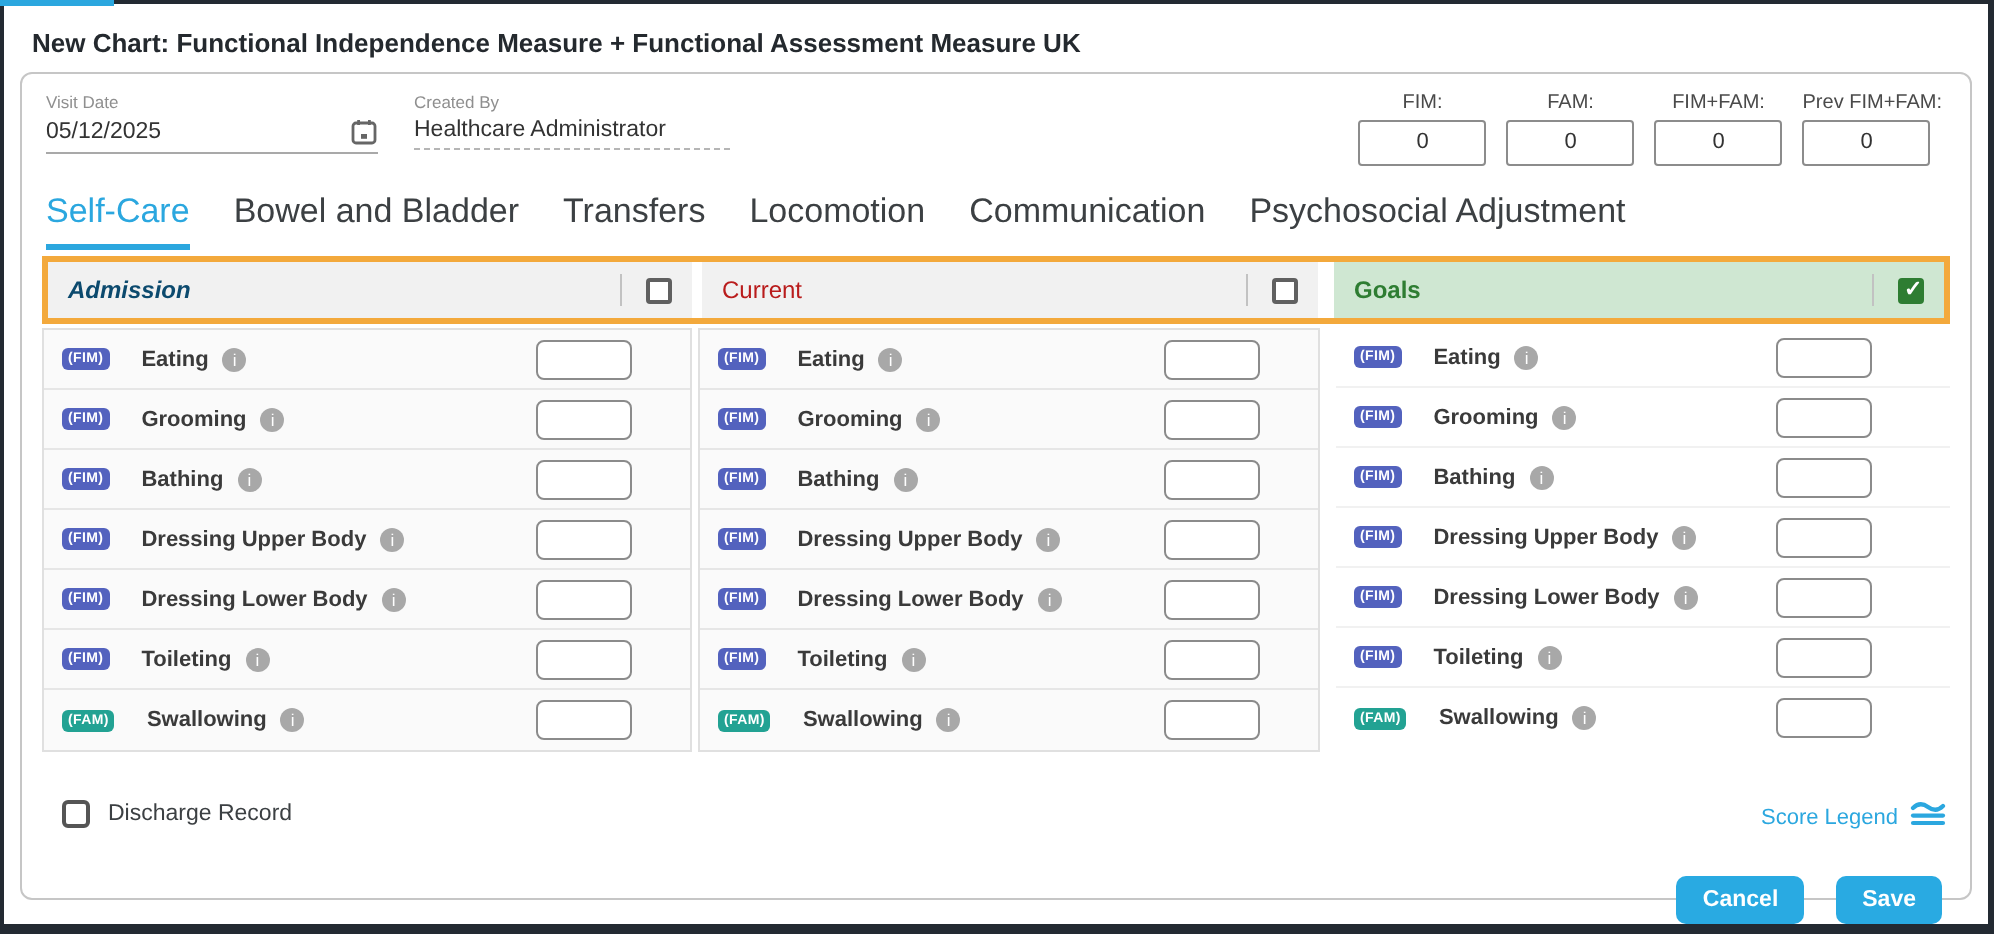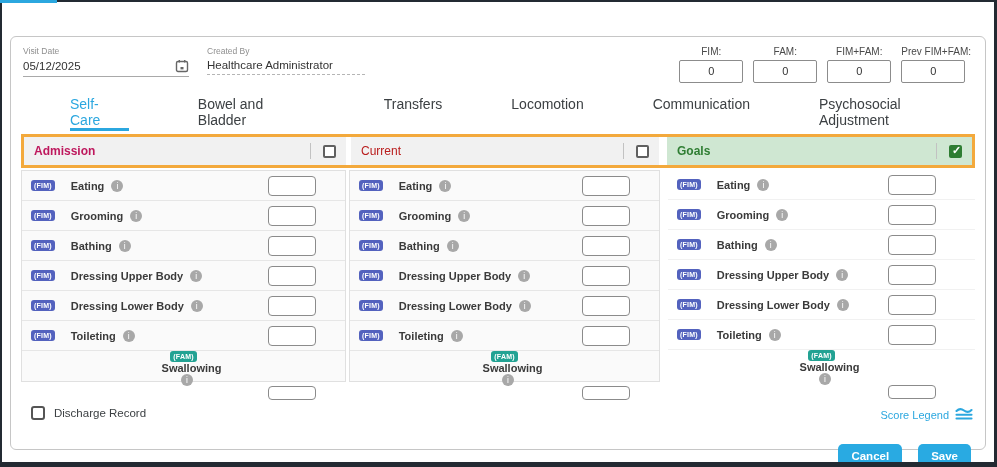--- a/index.html
+++ b/index.html
@@ -21,47 +21,47 @@
   .field-created .field-value-row { border-bottom:1px dashed #b5b5b5; }
   .cal-icon svg { display:block; }
   .spacer { flex:1; }
   .scores { display:flex; gap:10px; padding-right:2px;align-items:flex-end; }
   .score-group { text-align:center; }
   .score-label { font-size:10px; color:#4a4a4a; margin-bottom:3px; }
   .score-box { width:64px; height:23px; border:1px solid #8c8c8c; border-radius:2px; font-size:11px; color:#333; line-height:21px; text-align:center; background:#fff; }
 
   
   .tabs { display:flex; gap:22px; padding:13px 12px 0 12px; }
-  .tab { font-size:14px; color:#3c4043; cursor:pointer; border-bottom:3px solid transparent;margin-left:47px; }
+  .tab { font-size:17px; color:#3c4043; padding-bottom:6px; cursor:pointer; border-bottom:3px solid transparent; }
   .tab.active { color:#2BA7DF; border-bottom-color:#2BA7DF; }
 
   
   .grid-header { margin:3px 10px 0 10px; border:3px solid #F3A93C; display:flex; gap:5px; background:#fff; }
   .hcell { height:28px; display:flex; align-items:center; padding:0 10px; background:#f1f1f1; flex:0 0 auto; }
   .hcell-admission { width:322px; }
   .hcell-current { width:308px; }
   .hcell-goals { flex:1 1 auto; background:#cfe7d2; margin-left:3px; }
   .hcell-label { font-size:12px; font-weight:bold; }
-  .hcell-admission .hcell-label { color:#be185d; }
+  .hcell-admission .hcell-label { color:#0c4a6e;font-style:italic; }
   .hcell-current .hcell-label { color:#b91c1c; font-weight:normal; }
   .hcell-goals .hcell-label { color:#2E7D32; }
   .hdivider { width:1px; height:16px; background:#c2c2c2; margin-left:auto; margin-right:12px; }
   .cb { width:13px; height:13px; border:2px solid #606060; border-radius:2px; background:#fff; cursor:pointer; flex:0 0 auto; }
   .cb.checked { background:#2E7D32; border-color:#2E7D32; position:relative; }
   .cb.checked::after { content:"✓"; position:absolute; top:-3px; left:1px; color:#fff; font-size:11px; font-weight:bold; }
 
   
   .grid-body { margin:2px 10px 0 10px; display:flex; }
   .col { flex:0 0 auto; }
   .col-admission { width:325px; background:#fafafa; border:1px solid #e0e0e0; }
   .col-current { width:311px; background:#fafafa; border:1px solid #e0e0e0; margin-left:3px; }
   .col-goals { flex:1 1 auto; background:#fff; margin-left:8px; }
   .row { height:30px; display:flex; align-items:center; padding:0 9px; border-bottom:1px solid #e6e6e6; }
   .col-goals .row { border-bottom:1px solid #f1f1f1; }
-  .row:last-child { border-bottom:none;flex-direction:column; }
+  .row:last-child { border-bottom:none; }
   .badge { font-size:7px; font-weight:bold; color:#fff; padding:2px 3px; border-radius:3px; letter-spacing:0.2px; flex:0 0 auto; }
   .badge.fim { background:#5362BE; }
   .badge.fam { background:#22A293; }
   .row-label { font-size:11px; color:#3a3a3a; margin-left:16px;font-weight:bold; }
   .info-icon { width:12px; height:12px; border-radius:50%; background:#a8a8a8; margin-left:7px; position:relative; flex:0 0 auto; cursor:pointer; }
   .info-icon::after { content:"i"; position:absolute; top:0; left:0; right:0; bottom:0; color:#fff; font-size:8.5px; text-align:center; line-height:12px; }
   .score-input { margin-left:auto; margin-right:20px; width:48px; height:20px; border:1.5px solid #8b8b8b; border-radius:4px; background:#fff; font-size:11px; text-align:center; color:#333; }
   .col-goals .score-input { margin-right:30px; }
 
   
@@ -74,20 +74,21 @@
   .footer { display:flex; justify-content:flex-end; gap:16px; margin:20px 14px 0 0; }
   .btn { background:#29AAE2; color:#fff; border:none; border-radius:5px; font-family:"Liberation Sans", sans-serif; font-size:11.5px; font-weight:bold; padding:6px 13px; cursor:pointer; }
 </style>
 </head>
 <body>
 
 <div class="frame">
   <div class="accent-strip"></div>
   <div class="page">
 
+    <div class="page-title">New Chart: Functional Independence Measure + Functional Assessment Measure UK</div>
 
     <div class="panel">
 
       <div class="panel-top">
         <div class="field field-visit">
           <div class="field-label">Visit Date</div>
           <div class="field-value-row">
             <span>05/12/2025</span>
             <span class="cal-icon">
               <svg width="14" height="14" viewBox="0 0 14 14">

